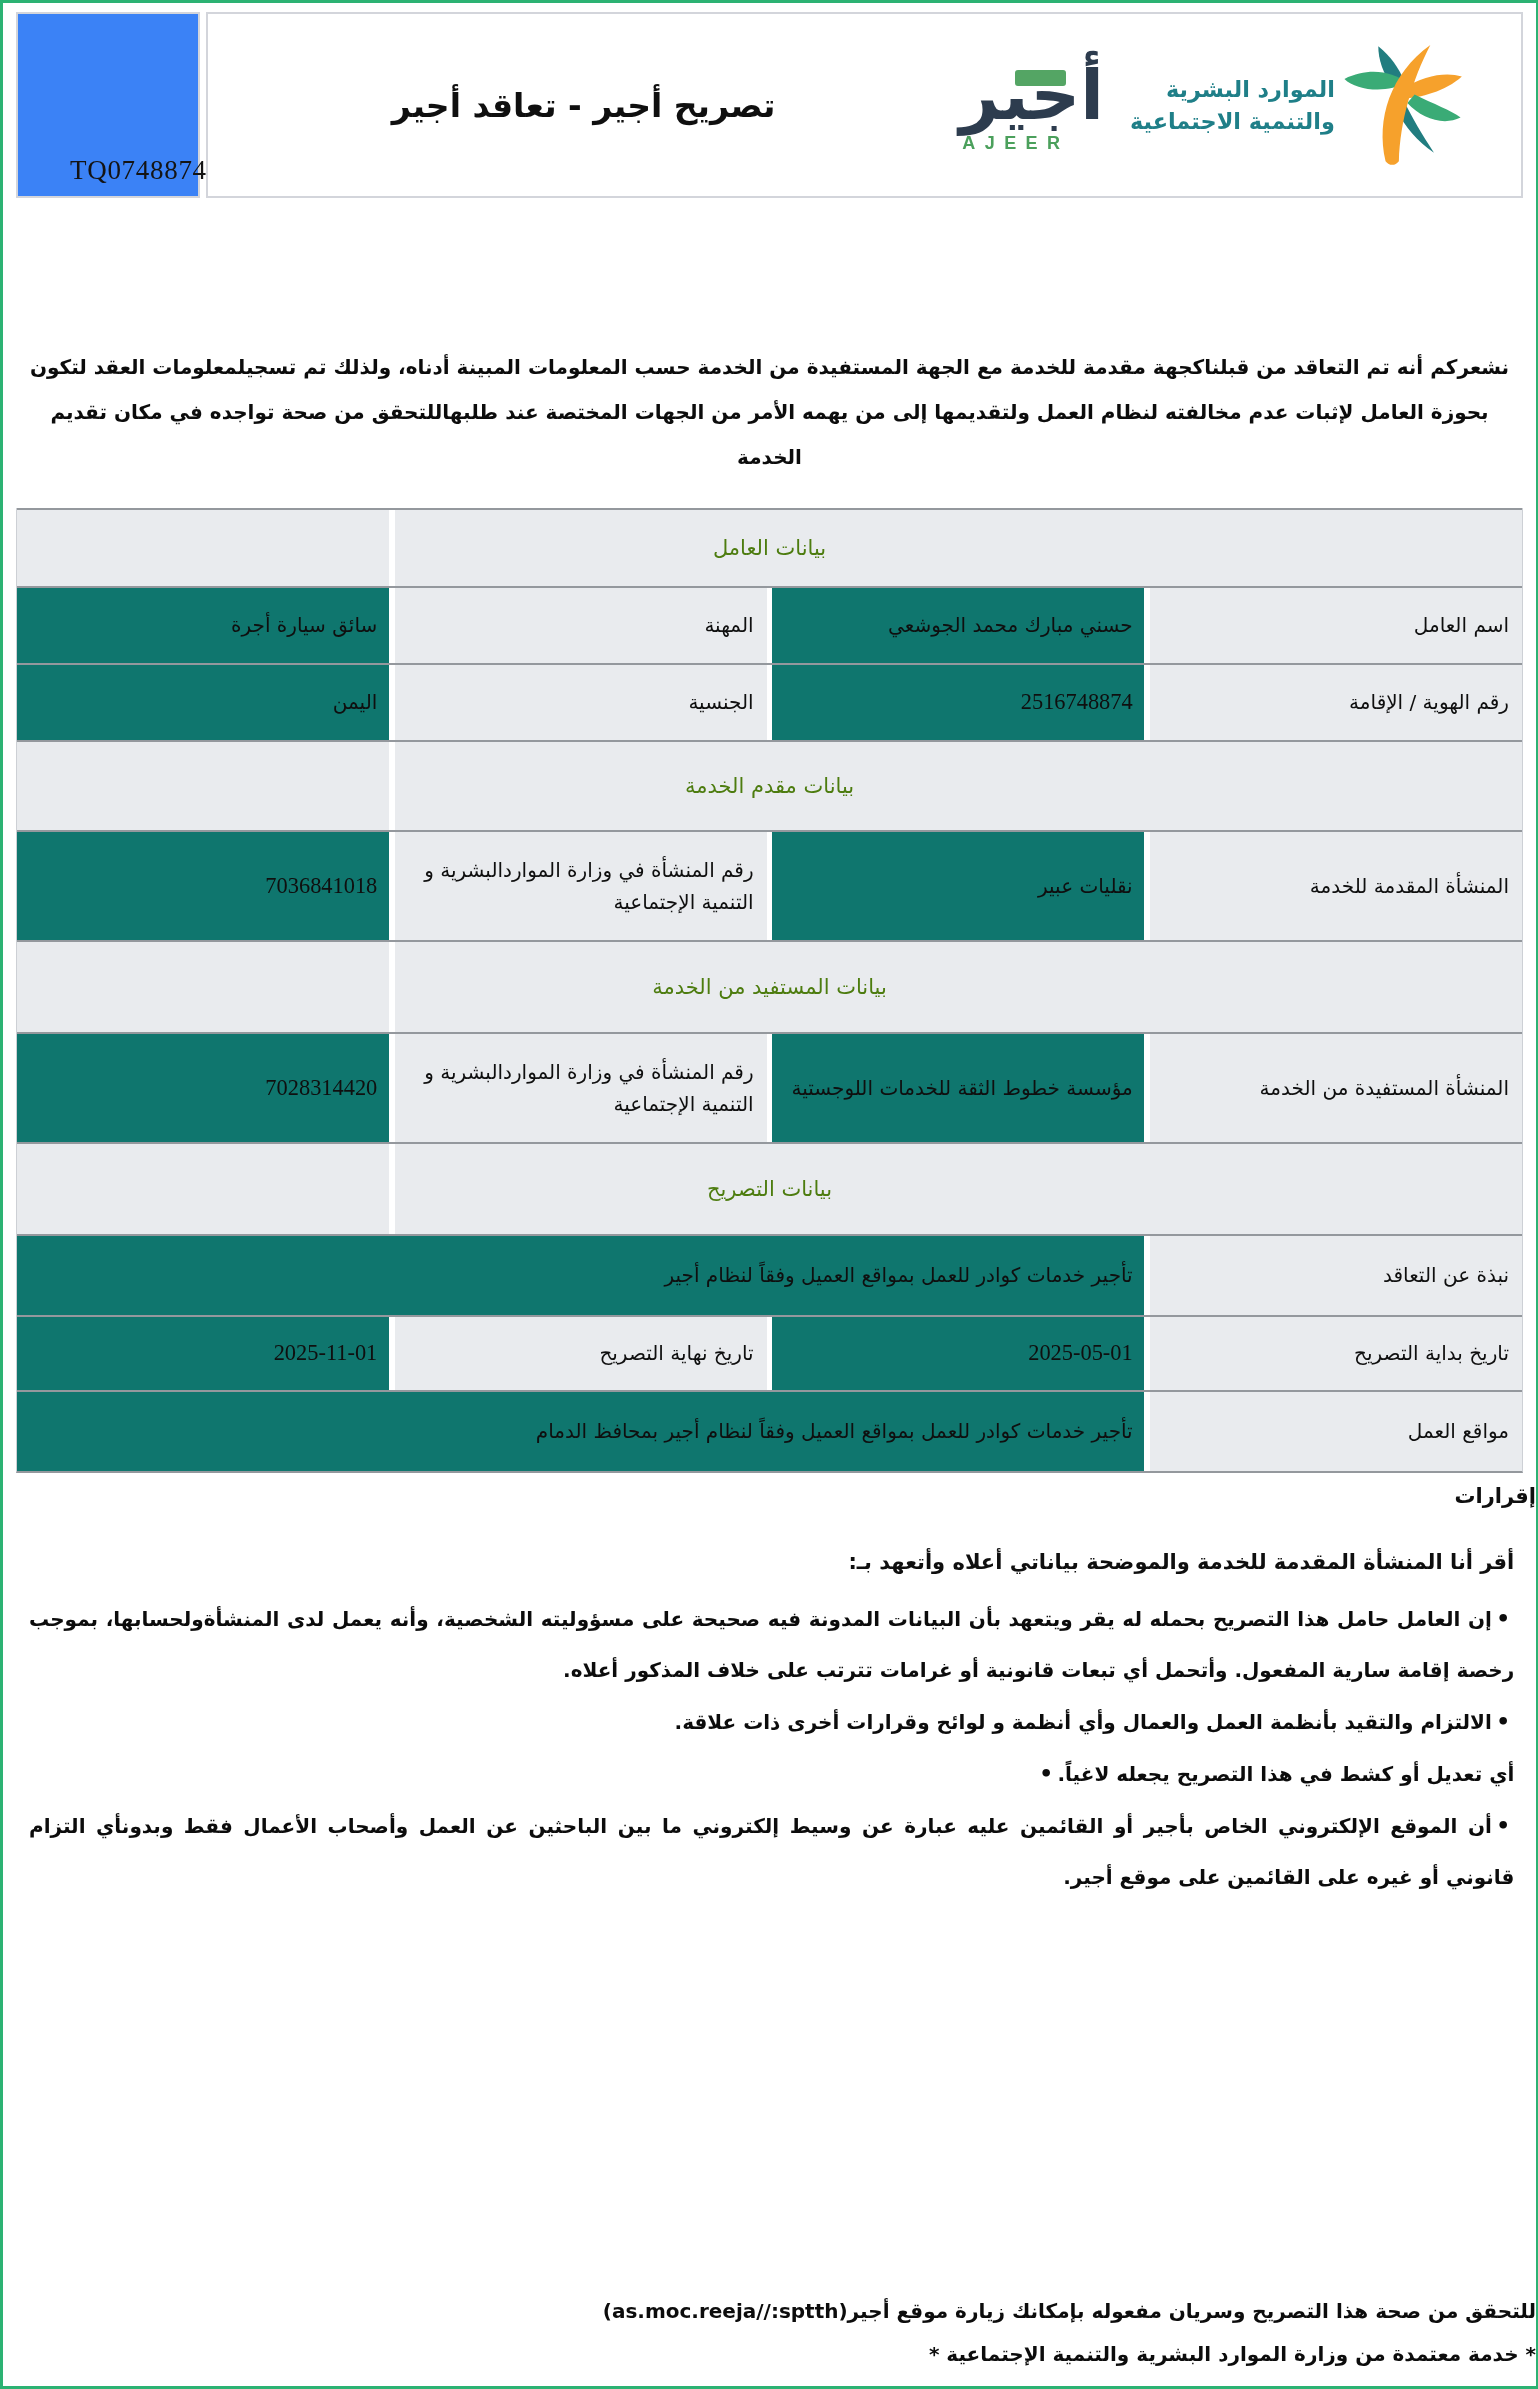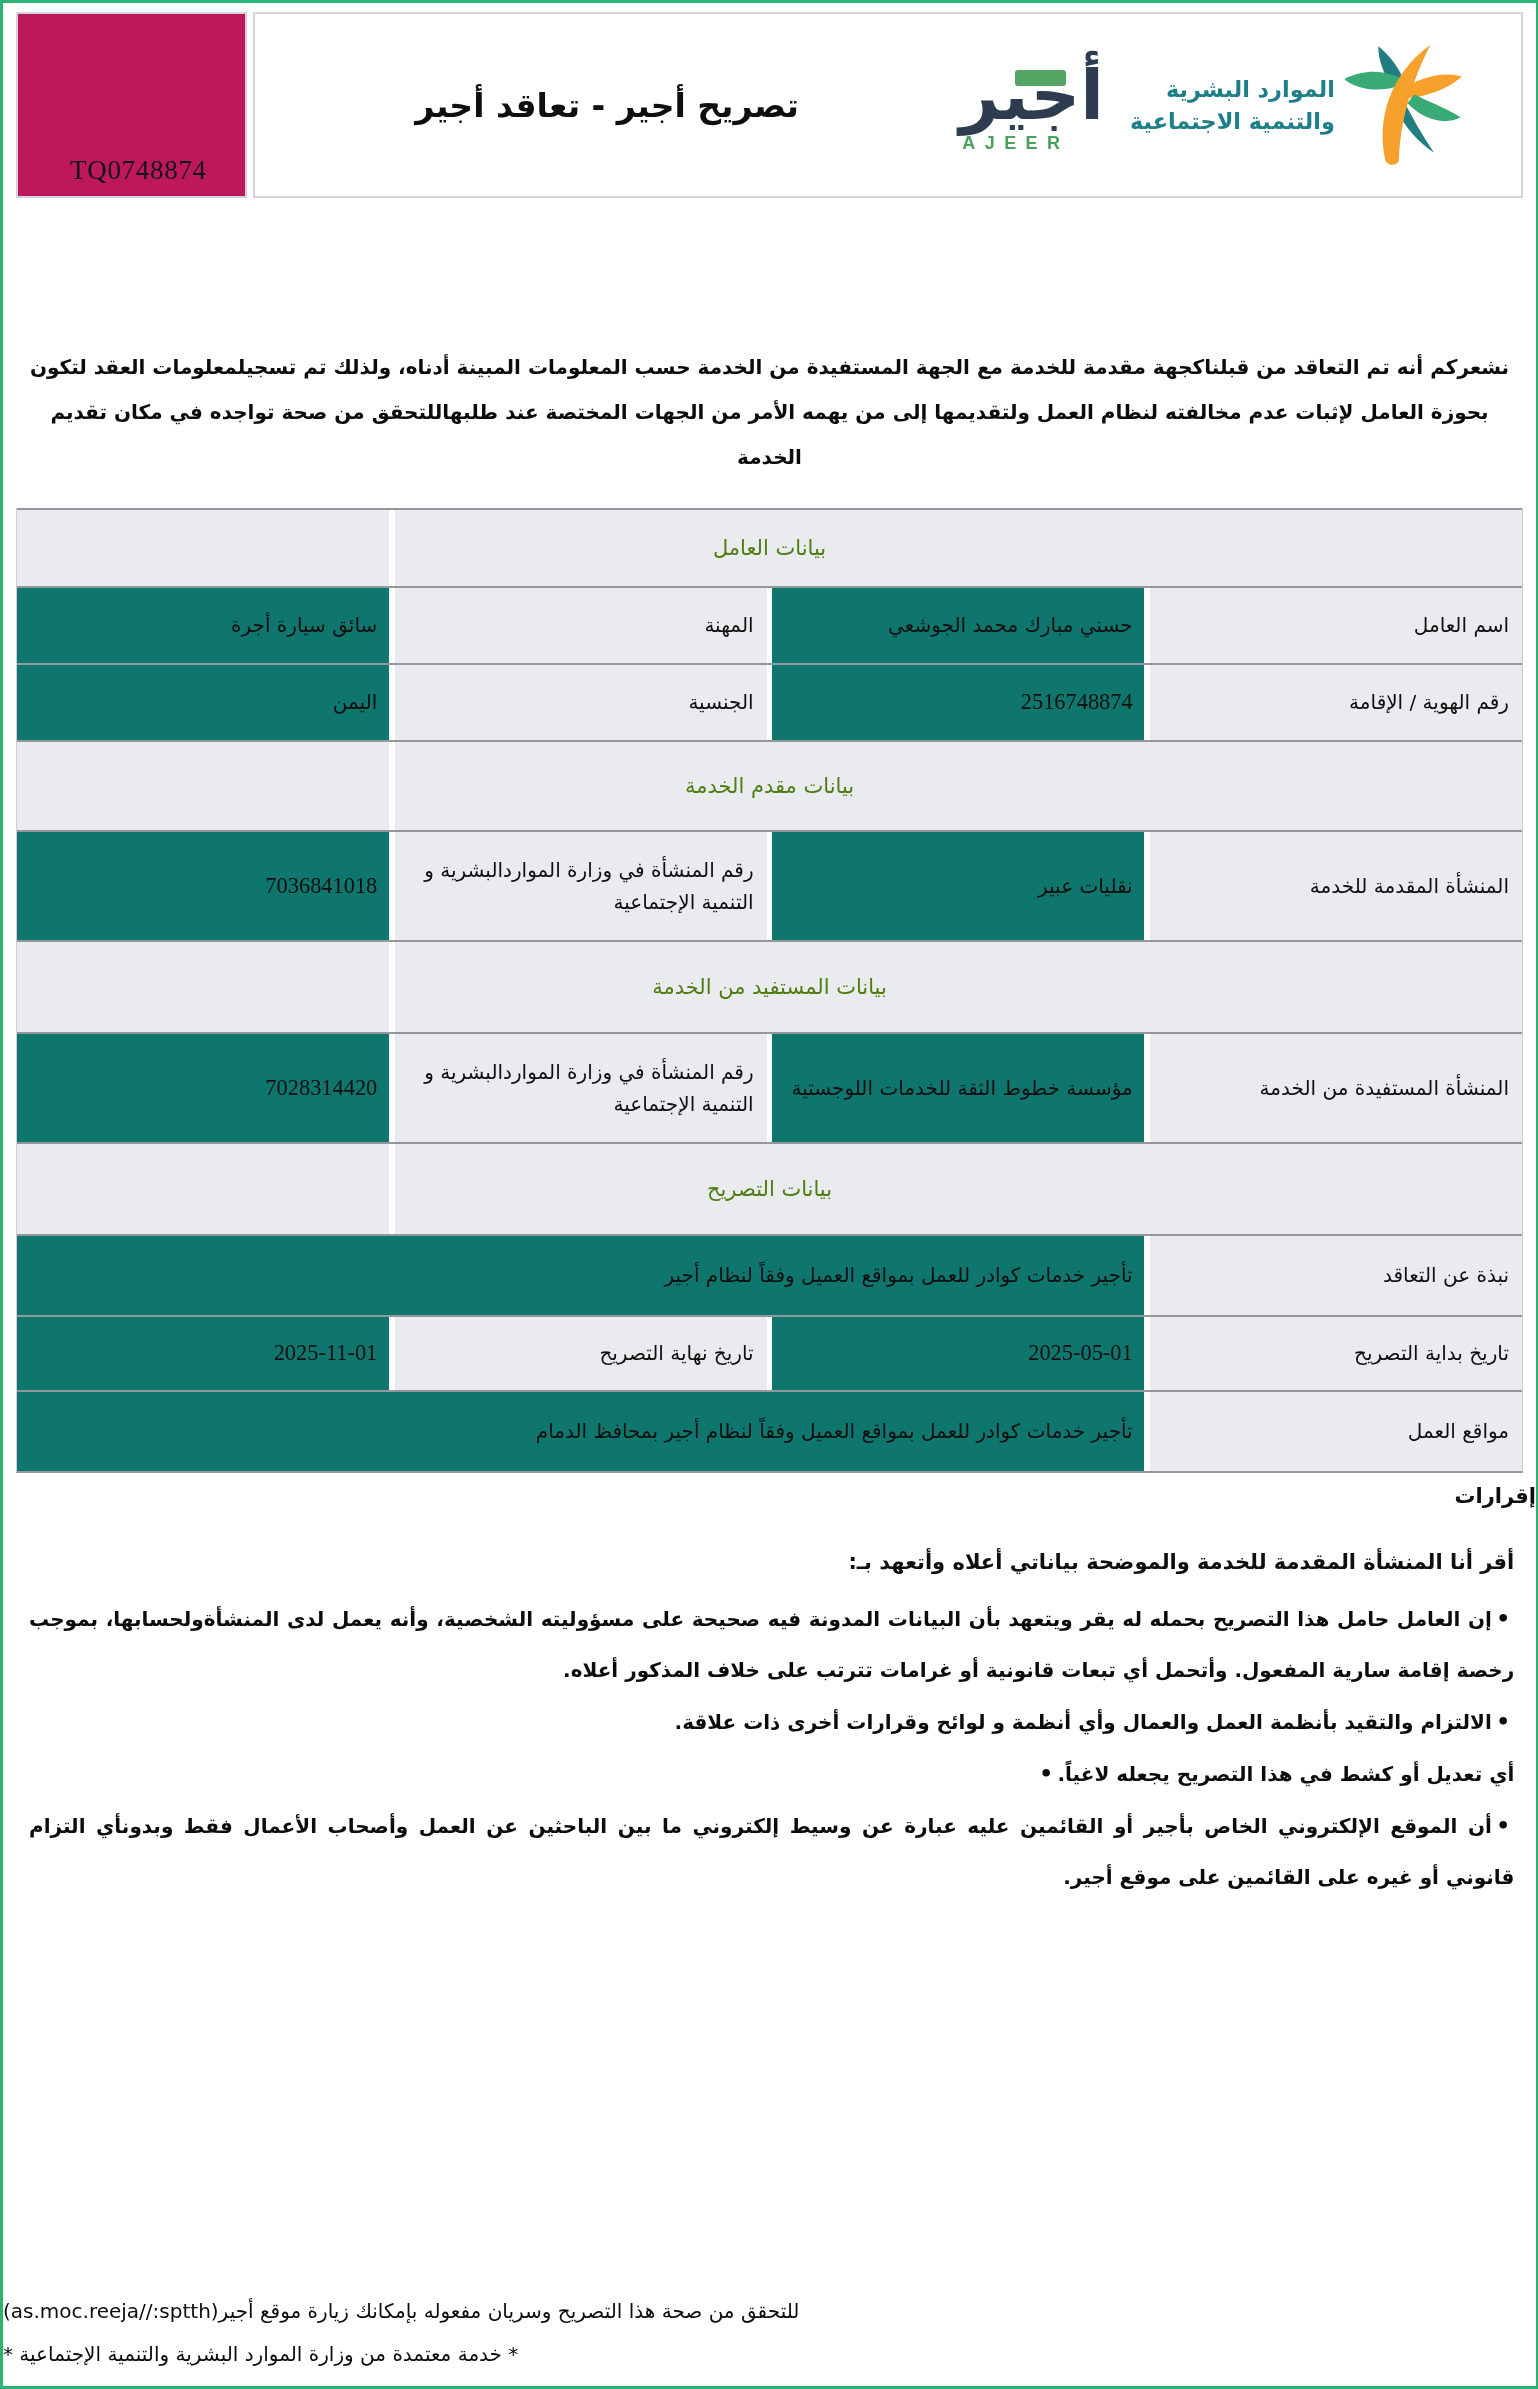--- a/index.html
+++ b/index.html
@@ -12,22 +12,22 @@
     font-family:"DejaVu Sans",sans-serif;
     color:#0f0f0f;
     overflow:hidden;
   }
   
   .header{
     display:flex;flex-direction:row;
     margin:9.4px 13px 0 13px;gap:5.8px;height:186px;
   }
   .tq-box{
-    width:231px;box-sizing:border-box;
-    border:2.2px solid #d3d5db;position:relative;background:#be185d;
+    width:184px;box-sizing:border-box;
+    border:2.2px solid #d3d5db;position:relative;background:#3b82f6;
   }
   .tq-num{
     position:absolute;left:52px;bottom:10px;
     font-family:"Liberation Serif","DejaVu Serif",serif;
     font-size:27px;letter-spacing:0.7px;color:#141414;
   }
   .head-main{
     flex:1;box-sizing:border-box;border:2.2px solid #d3d5db;
     display:flex;flex-direction:row;align-items:center;background:#fff;
   }
@@ -89,22 +89,22 @@
   .bullets{margin:19px 21.7px 0 26px;}
   .bullet{
     direction:rtl;font-size:20px;font-weight:bold;line-height:51px;
     text-align:justify;color:#0c0c0c;
   }
   .bullet.short{text-align:right;}
   .bullet .dot{font-size:21.7px;padding:0 4.3px;}
   
   .footer{
     position:absolute;left:0;right:0;bottom:10px;
-    text-align:left;direction:rtl;
-    font-size:20px;font-weight:normal;line-height:43px;color:#0c0c0c;
+    text-align:right;direction:rtl;
+    font-size:20px;font-weight:bold;line-height:43px;color:#0c0c0c;
   }
 </style>
 </head>
 <body>
 
 <div class="page">
 
   <div class="header">
     <div class="tq-box">
       <span class="tq-num">TQ0748874</span>

